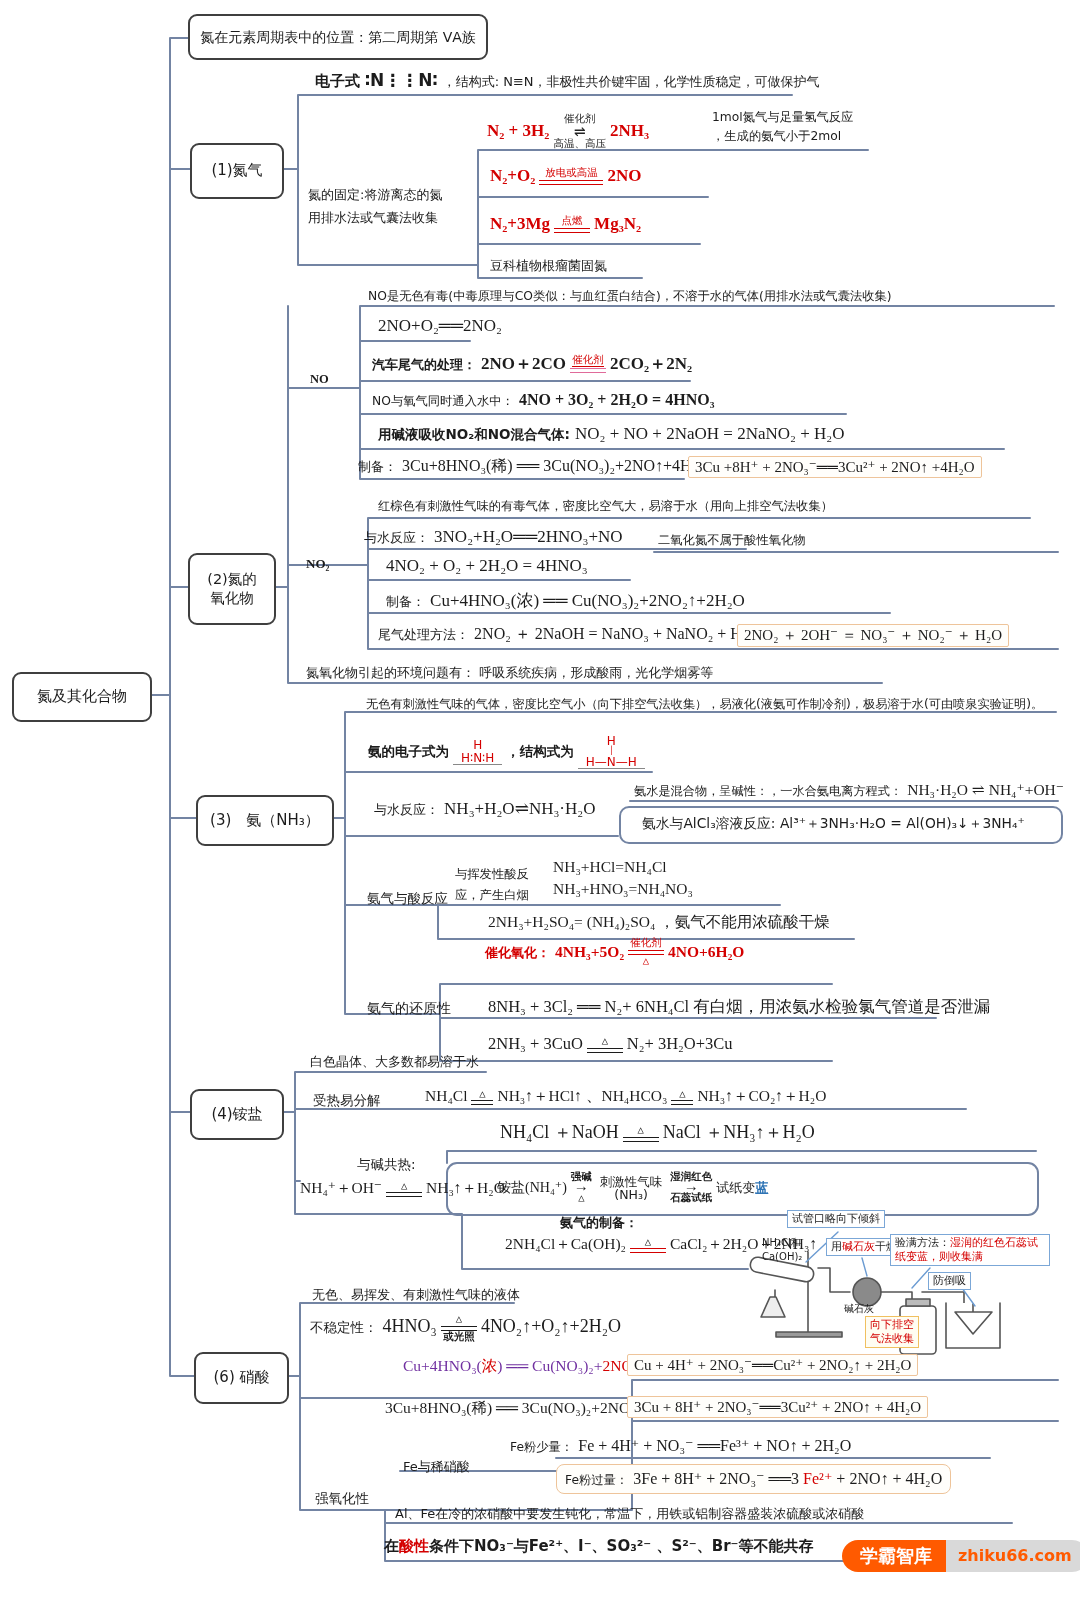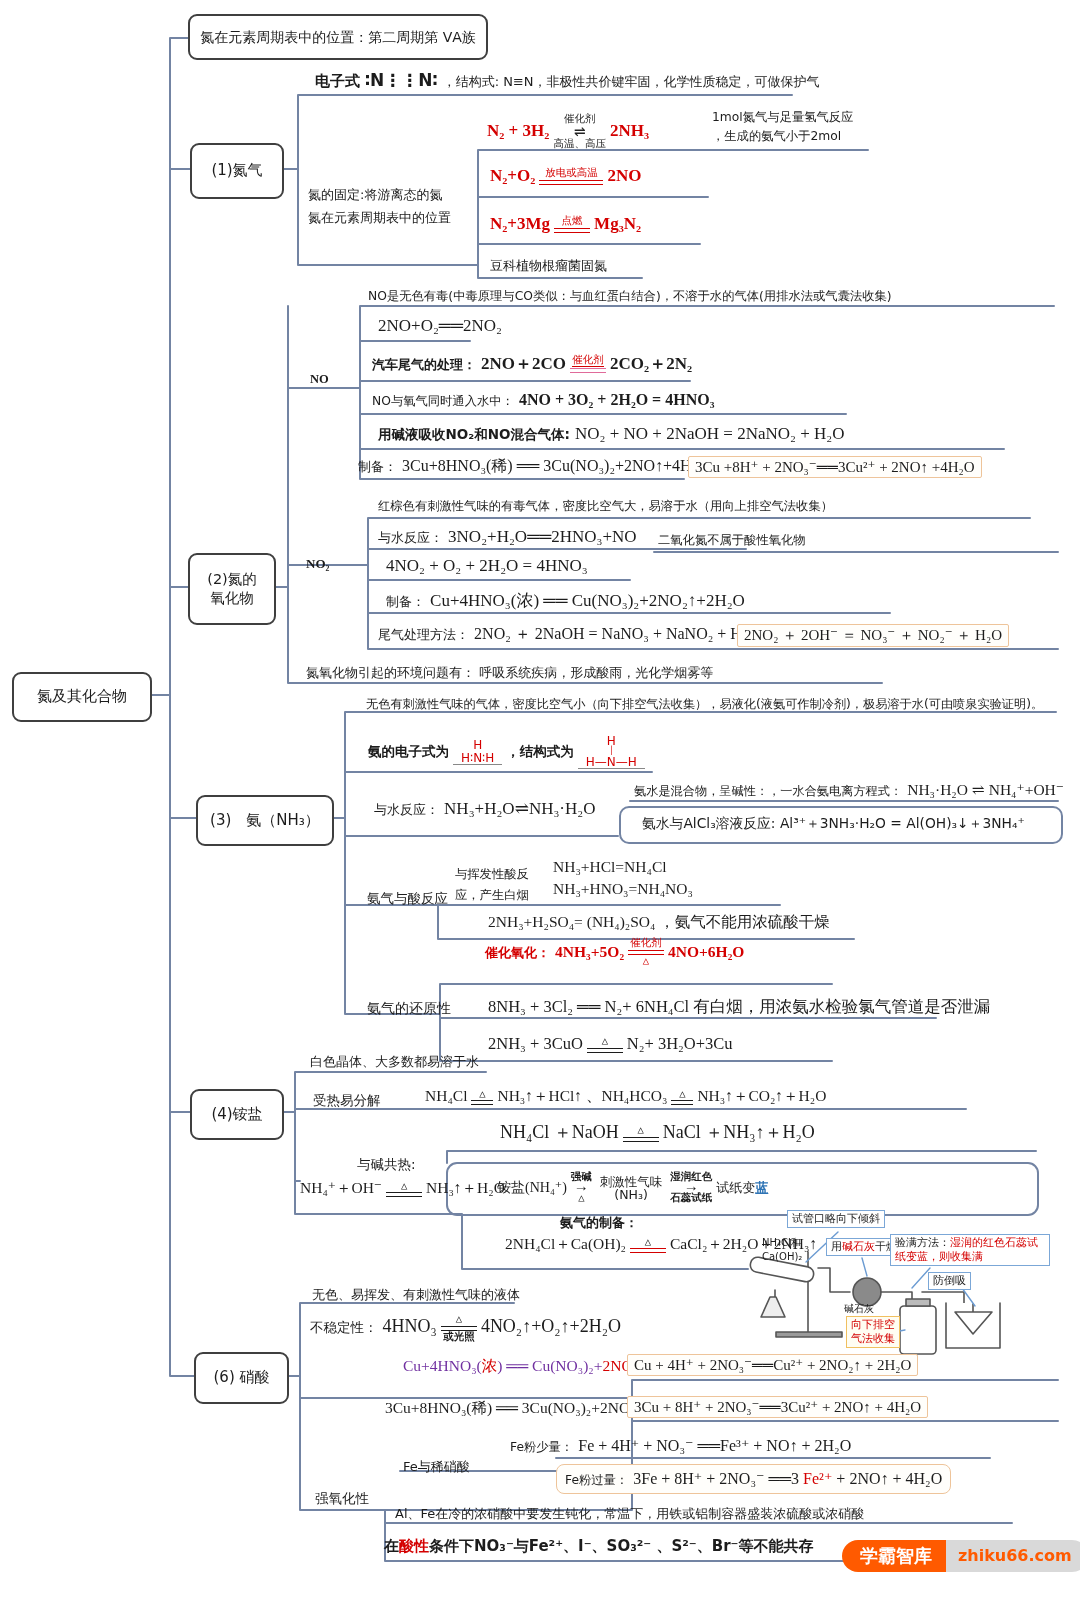--- a/index.html
+++ b/index.html
@@ -104,21 +104,21 @@
       <span style="font-size:19px;line-height:.75">⇌</span>
       <span class="bm" style="font-size:10.5px">高温、高压</span>
     </span><span>2NH₃</span>
 </div>
 <div class="a sm" style="left:712px;top:108px;line-height:1.55">
   <span>1mol氮气与足量氢气反应</span><br>
   <span>，生成的氨气小于2mol</span>
 </div>
 <div class="a lbl" style="left:308px;top:183px;line-height:1.8">
   <span>氮的固定:将游离态的氮</span><br>
-  <span>氮在元素周期表中的位置</span>
+  <span>用排水法或气囊法收集</span>
 </div>
 <div class="a eq red b" style="left:490px;top:166px">
   <span>N₂+O₂</span><span class="ov">
       <span class="t">放电或高温</span>
       <span class="dl" style="min-width:64px"></span>
     </span><span>2NO</span>
 </div>
 <div class="a eq red b" style="left:490px;top:214px">
   <span>N₂+3Mg</span><span class="ov">
       <span class="t">点燃</span>
@@ -157,21 +157,21 @@
 <div class="a ob eqs" style="left:688px;top:456px;font-size:15px">
   <span>3Cu +8H⁺ + 2NO₃⁻══3Cu²⁺ + 2NO↑ +4H₂O</span>
 </div>
 <div class="a eqs b" style="left:310px;top:372px;font-size:12.5px">
   <span>NO</span>
 </div>
 
 <div class="a sm" style="left:378px;top:498px">
   <span>红棕色有刺激性气味的有毒气体，密度比空气大，易溶于水（用向上排空气法收集）</span>
 </div>
-<div class="a" style="left:378px;top:527px">
+<div class="a" style="left:364px;top:527px">
   <span class="lbl">与水反应：</span>
   <span class="eq">3NO₂+H₂O══2HNO₃+NO</span>
 </div>
 <div class="a sm" style="left:658px;top:532px">
   <span>二氧化氮不属于酸性氧化物</span>
 </div>
 <div class="a eq" style="left:386px;top:556px">
   <span>4NO₂ + O₂ + 2H₂O = 4HNO₃</span>
 </div>
 <div class="a" style="left:386px;top:589px">
@@ -327,21 +327,21 @@
 </div>
 <div class="a bluebox" style="left:890px;top:1234px;white-space:normal;width:150px">
   <span>验满方法：</span><span class="red">湿润的红色石</span><span class="red">蕊试纸变蓝，则收集满</span>
 </div>
 <div class="a bluebox" style="left:928px;top:1272px">
   <span>防倒吸</span>
 </div>
 <div class="a" style="left:844px;top:1302px;font-size:10px">
   <span>碱石灰</span>
 </div>
-<div class="a orgbox red" style="left:846px;top:1316px">
+<div class="a orgbox red" style="left:865px;top:1316px">
   <span>向下排空</span><br>
   <span>气法收集</span>
 </div>
 
 <div class="a lbl" style="left:312px;top:1286px">
   <span>无色、易挥发、有刺激性气味的液体</span>
 </div>
 <div class="a" style="left:310px;top:1314px">
   <span class="lbl" style="font-size:13.5px">不稳定性：</span>
   <span class="eq" style="font-size:18px"><span>4HNO₃</span><span class="ov">

